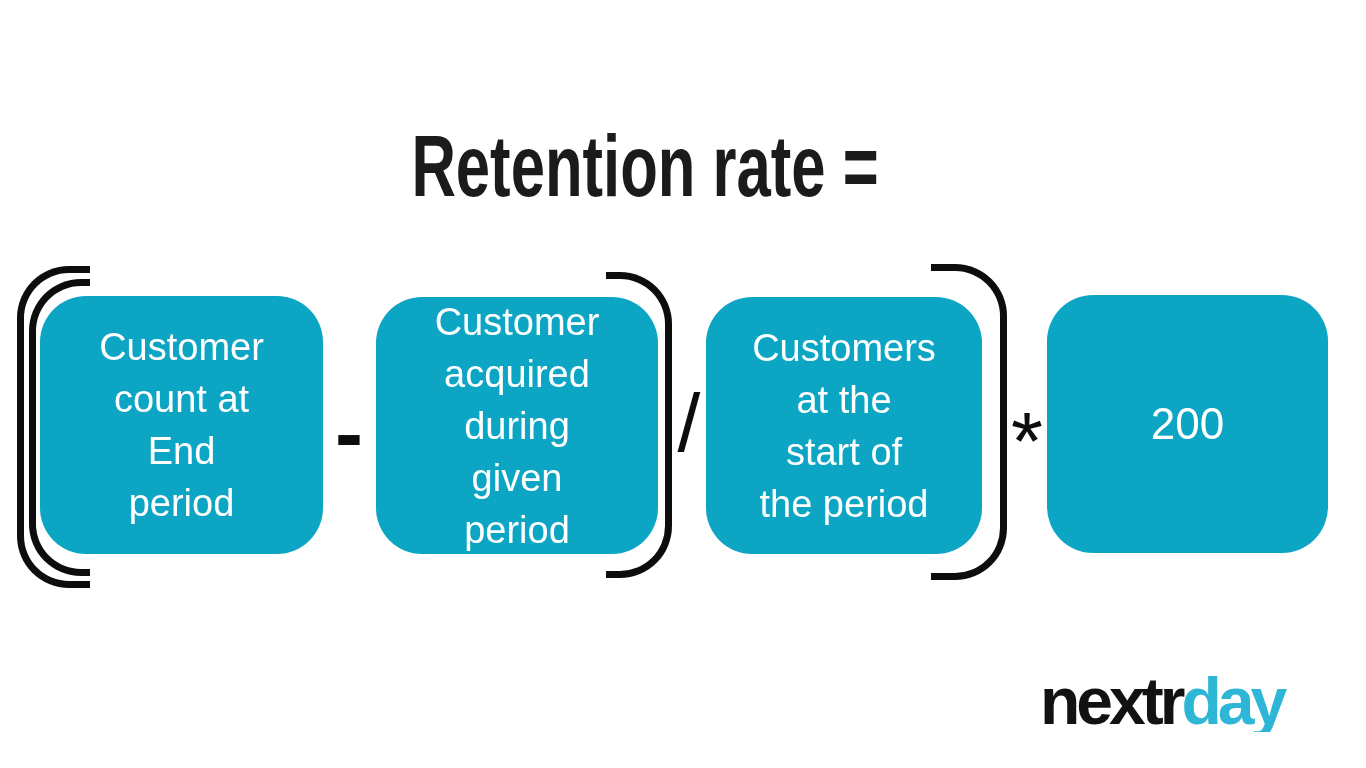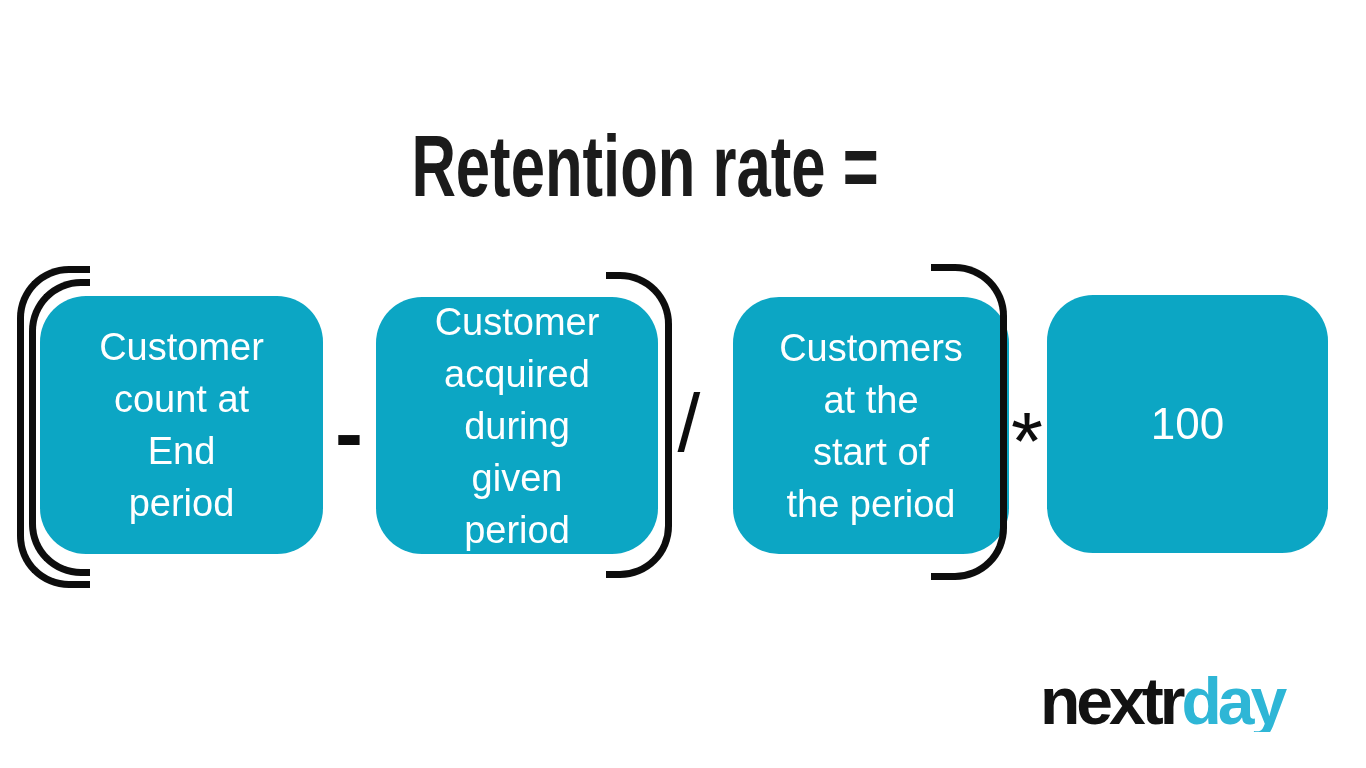--- a/index.html
+++ b/index.html
@@ -42,21 +42,21 @@
     text-align: center;
   }
   .box-text {
     white-space: pre-line;
     font-size: 38px;
     line-height: 52px;
     font-weight: 400;
   }
   .box1 { left: 40px;   top: 296px; width: 283px; height: 258px; }
   .box2 { left: 376px;  top: 297px; width: 282px; height: 257px; }
-  .box3 { left: 733px;  top: 297px; width: 276px; height: 257px; }
+  .box3 { left: 706px;  top: 297px; width: 276px; height: 257px; }
   .box4 { left: 1047px; top: 295px; width: 281px; height: 258px; }
   .box4 .box-text { font-size: 44px; }
 
   
   .bracket {
     position: absolute;
     border: 0 solid var(--bracket, #0d0d0d);
     background: transparent;
   }
   .bracket.open {
@@ -151,20 +151,20 @@
 the period</div>
   </div>
 
   <div class="bracket close paren-close-outer"></div>
 
   <div class="op op-star">
     <span>*</span>
   </div>
 
   <div class="box box4">
-    <div class="box-text">100</div>
+    <div class="box-text">200</div>
   </div>
 
   <div class="logo">
     <span class="logo-prefix">nextr</span><span class="logo-suffix">day</span>
   </div>
 
 </div>
 
 </body></html>

